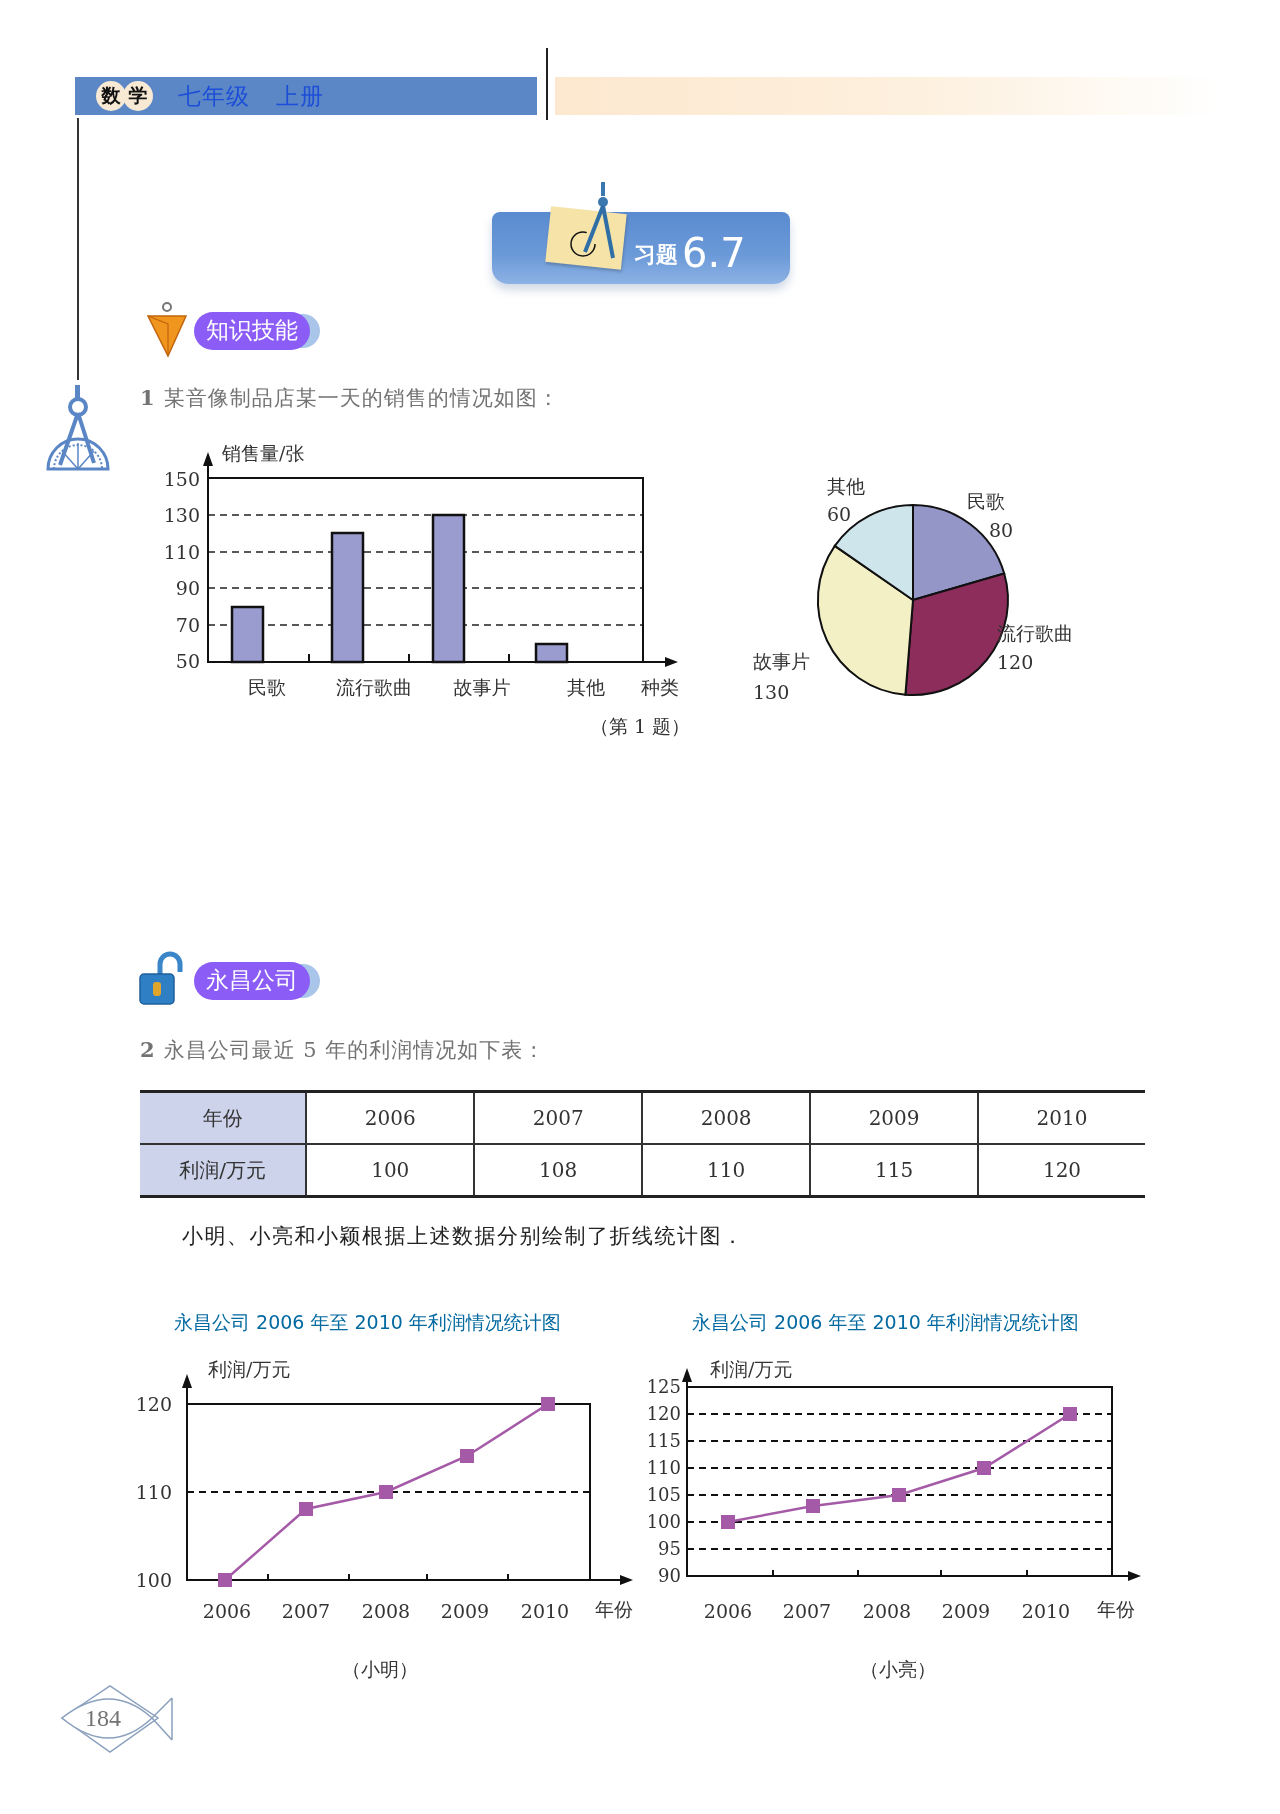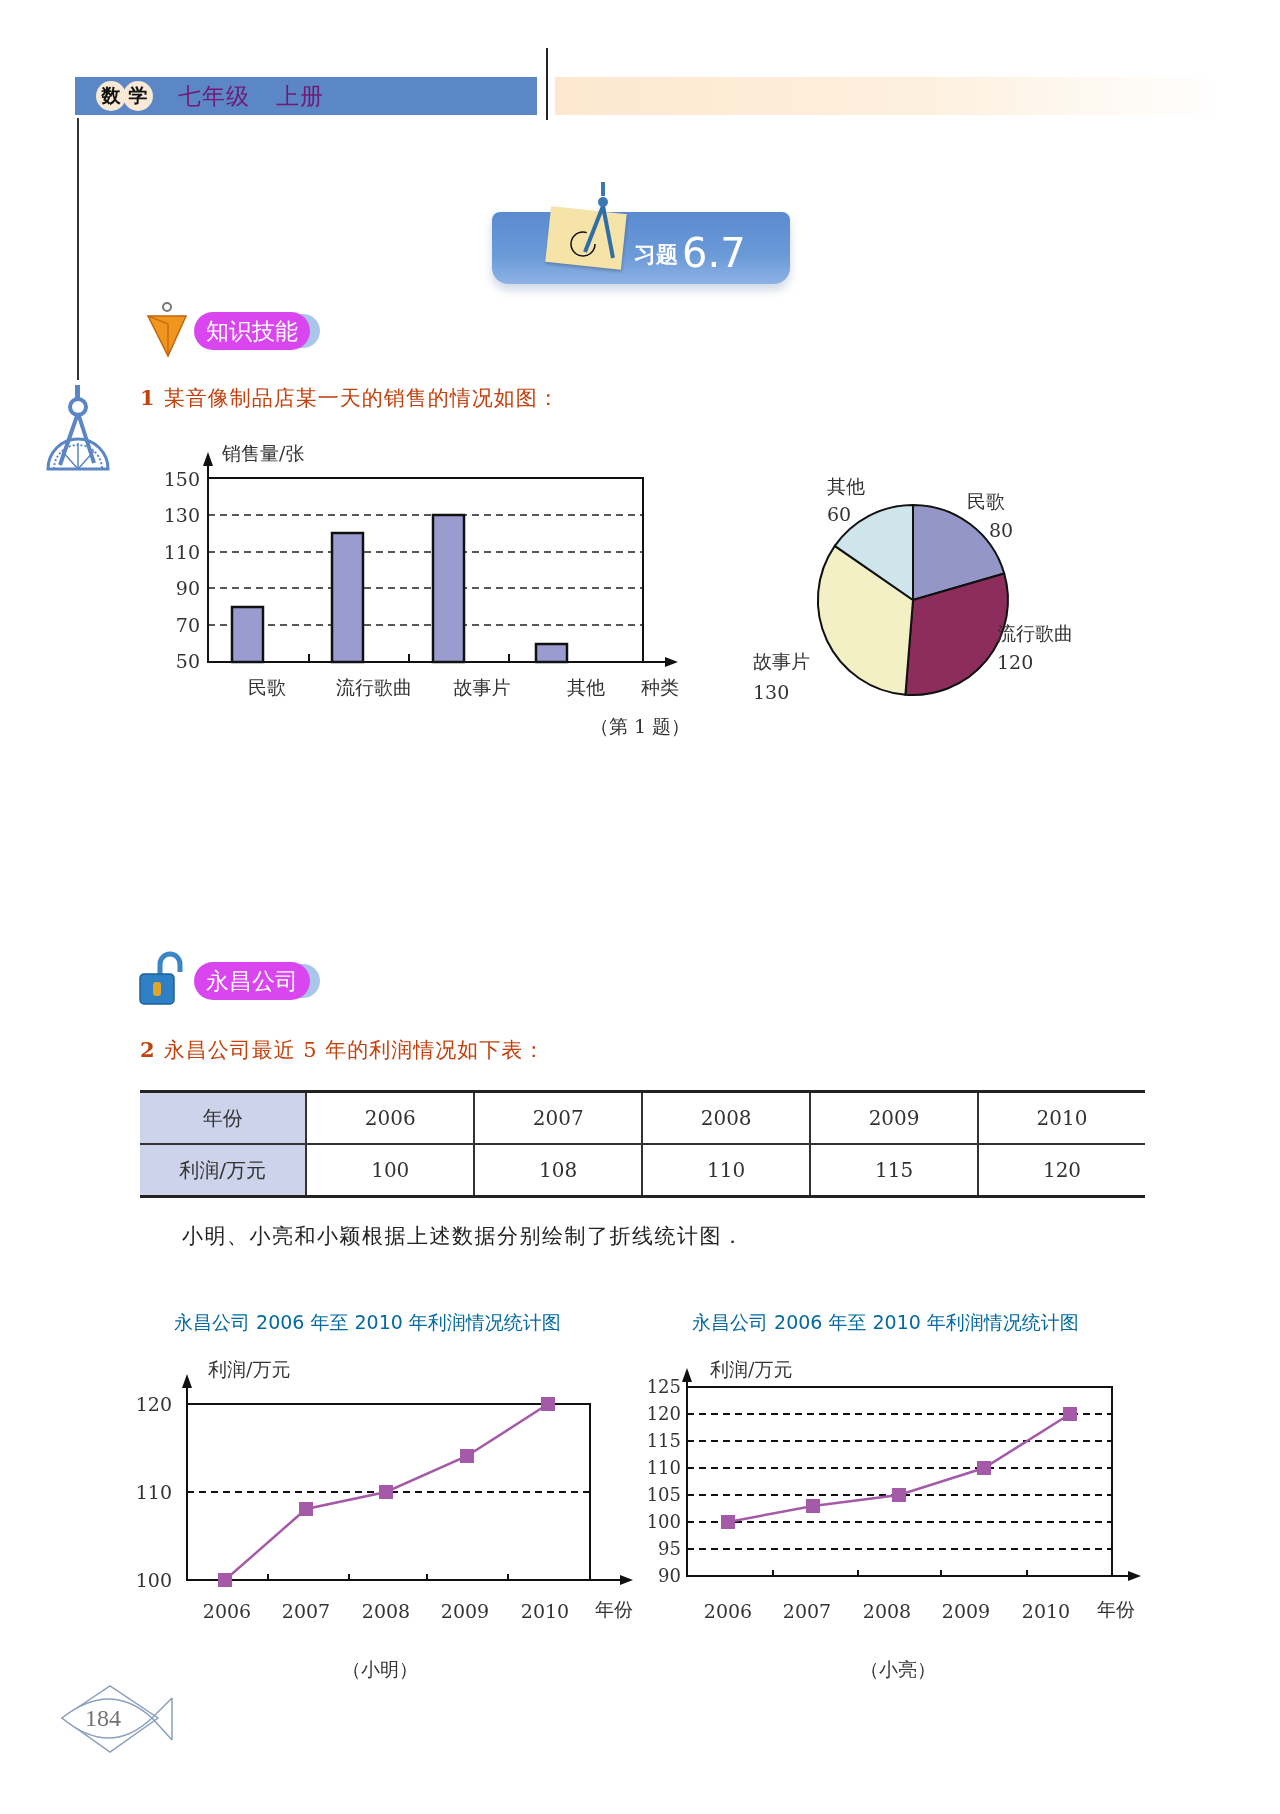--- a/index.html
+++ b/index.html
@@ -12,36 +12,36 @@
   
   .hdr-band { left: 75px; top: 77px; width: 462px; height: 38px; background: #5c87c6; }
   .hdr-peach { left: 555px; top: 77px; width: 665px; height: 38px;
     background: linear-gradient(90deg, #fde8cf 0%, #fdf0de 55%, #ffffff 100%); }
   .hdr-vline { left: 546px; top: 48px; width: 2px; height: 72px; background: #222; }
   .left-vline { left: 77px; top: 118px; width: 2px; height: 262px; background: #333; }
   .subject-badge { left: 96px; top: 81px; height: 30px; display: flex; }
   .subject-badge .circ { width: 30px; height: 30px; border-radius: 50%; background: #f7e9d4;
     display: flex; align-items: center; justify-content: center;
     font-family: "DejaVu Sans", sans-serif; font-weight: bold; font-size: 19px; color: #111; margin-right: -3px; }
-  .grade-text { left: 178px; top: 81px; font-family: "DejaVu Sans", sans-serif; font-size: 23px; color: #701a75; letter-spacing: 1px; }
+  .grade-text { left: 178px; top: 81px; font-family: "DejaVu Sans", sans-serif; font-size: 23px; color: #1d4ed8; letter-spacing: 1px; }
   .grade-text span { margin-right: 26px; }
   
   .ex-badge { left: 492px; top: 212px; width: 298px; height: 72px; border-radius: 8px 8px 16px 16px;
     background: linear-gradient(180deg, #5a8bd0 0%, #6b9ad8 60%, #8db2e4 100%);
     box-shadow: 0 6px 10px rgba(150,170,200,0.45); }
   .ex-note { left: 548px; top: 210px; width: 76px; height: 56px; background: #f5e3a8; transform: rotate(6deg);
     box-shadow: 1px 2px 3px rgba(0,0,0,0.2); }
   .ex-label { left: 634px; top: 230px; color: #fff; font-family: "DejaVu Sans", sans-serif; text-align: right; }
   .ex-label .t { font-size: 22px; font-weight: bold; vertical-align: 5px; }
   .ex-label .n { font-size: 40px; margin-left: 4px; }
   
-  .sec-badge { height: 38px; border-radius: 19px; background: #d946ef; color: #fff;
-    font-family: Liberation Sans, sans-serif; font-size: 23px; line-height: 38px; padding: 0 12px 0 12px;
+  .sec-badge { height: 38px; border-radius: 19px; background: #8b5cf6; color: #fff;
+    font-family: Liberation Serif, serif; font-size: 23px; line-height: 38px; padding: 0 12px 0 12px;
     box-shadow: 12px 0 0 -2px #a9c6ea; }
-  .prob { font-size: 21px; color: #c2410c; letter-spacing: 1px; }
+  .prob { font-size: 21px; color: #737373; letter-spacing: 1px; }
   .prob b { font-family: "DejaVu Serif", serif; margin-right: 8px; }
   .q { font-size: 21px; letter-spacing: 1.5px; line-height: 45px; }
   
   table.profit { border-collapse: collapse; left: 140px; top: 1090px; width: 1005px;
     border-top: 3px solid #222; border-bottom: 3px solid #222; font-size: 20px; }
   table.profit td { border-left: 2px solid #333; border-right: 2px solid #333; height: 48px; text-align: center; color: #333; width: 167px; }
   table.profit tr:first-child td { border-bottom: 2px solid #333; }
   table.profit td.h { background: #ccd3ea; border-left: none; font-family: "DejaVu Sans", sans-serif; }
   table.profit td:last-child { border-right: none; }
   .caption { font-size: 21px; letter-spacing: 1.5px; }

